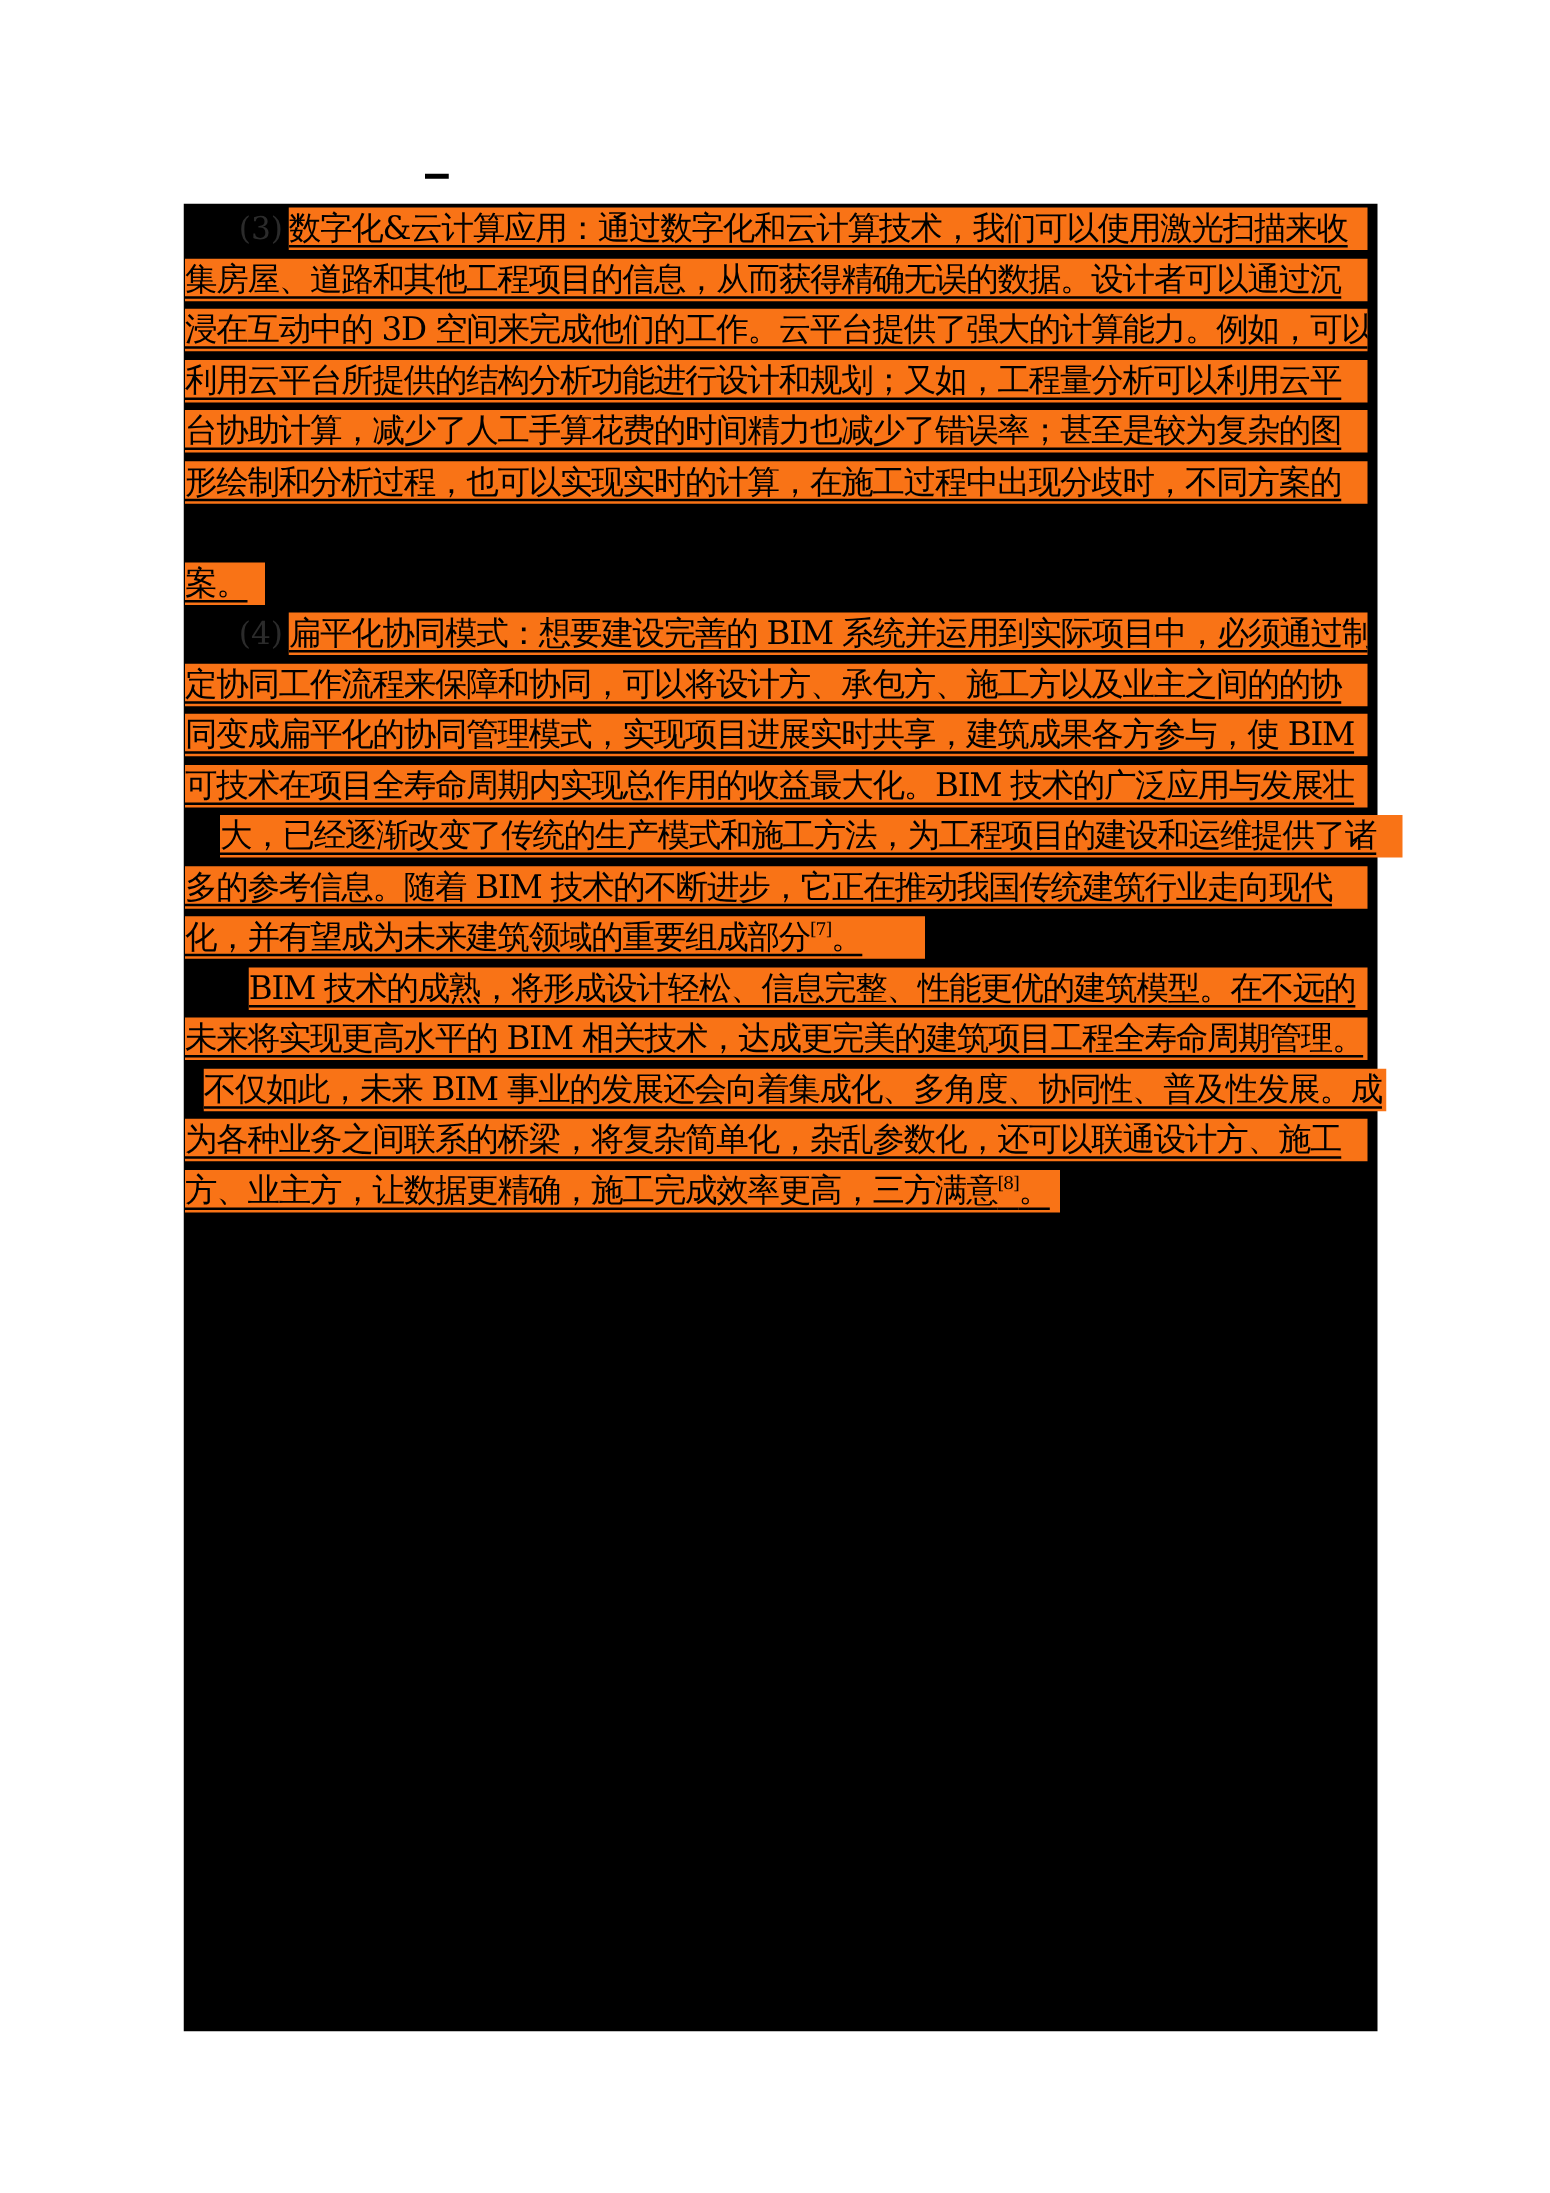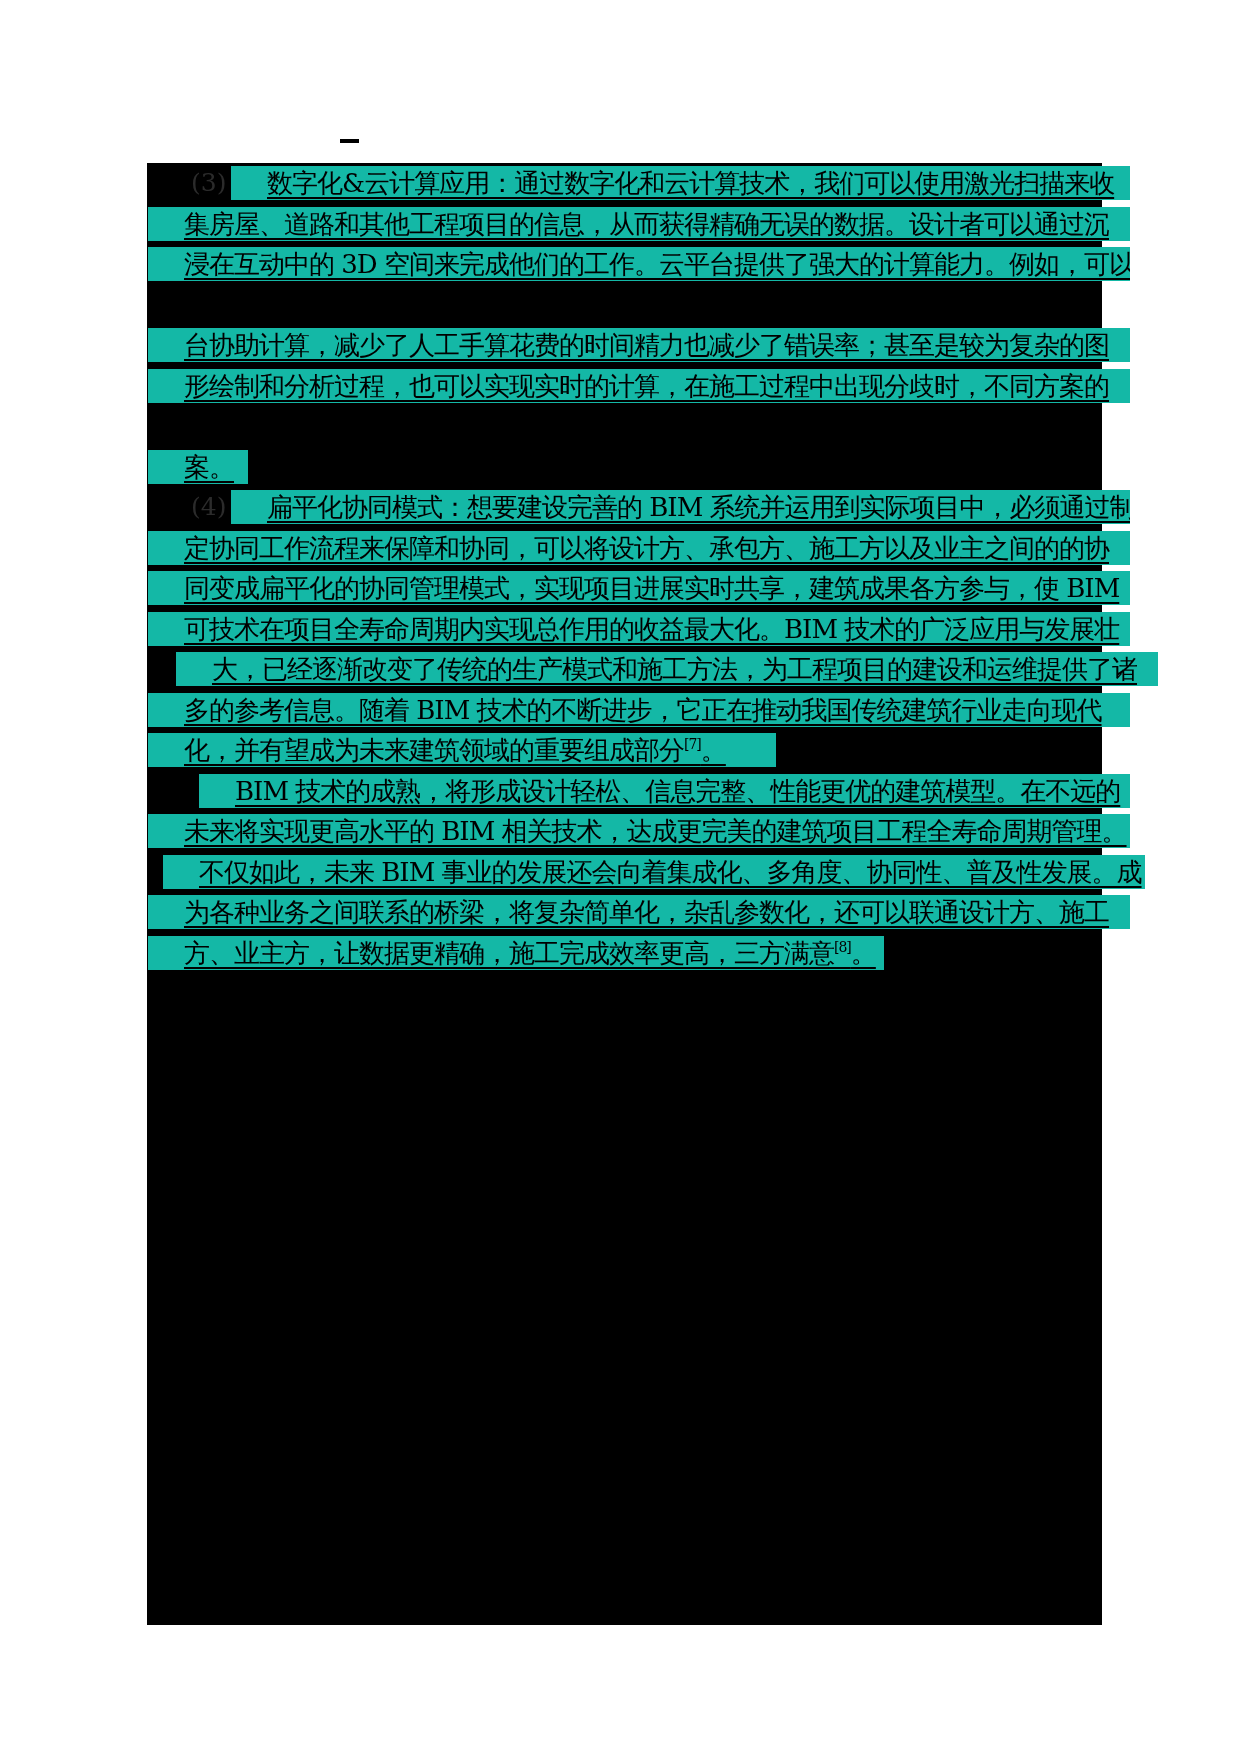--- a/index.html
+++ b/index.html
@@ -23,24 +23,23 @@
     position: absolute;
     left: 340px;
     top: 139px;
     width: 19px;
     height: 4px;
     background: #000000;
   }
   .line-strip {
     position: absolute;
     height: 34px;
-    background: #14b8a6;
+    background: #f97316;
     overflow: hidden;
     white-space: nowrap;
-    padding-left: 36px;
   }
   .line-text {
     display: inline-block;
     font-size: 26px;
     line-height: 34px;
     color: #000000;
     text-decoration: underline;
     text-decoration-thickness: 2px;
     text-underline-offset: 5px;
     letter-spacing: -1px;
@@ -75,20 +74,23 @@
     </div>
 
     <div class="line-strip" style="top:44px; left:1px; width:946px;text-decoration:underline;">
       <span class="line-text">集房屋、道路和其他工程项目的信息，从而获得精确无误的数据。设计者可以通过沉</span>
     </div>
 
     <div class="line-strip" style="top:84px; left:1px; width:946px;text-align:center;">
       <span class="line-text">浸在互动中的 3D 空间来完成他们的工作。云平台提供了强大的计算能力。例如，可以</span>
     </div>
 
+    <div class="line-strip" style="top:125px; left:1px; width:946px;">
+      <span class="line-text">利用云平台所提供的结构分析功能进行设计和规划；又如，工程量分析可以利用云平</span>
+    </div>
 
     <div class="line-strip" style="top:165px; left:1px; width:946px;">
       <span class="line-text">台协助计算，减少了人工手算花费的时间精力也减少了错误率；甚至是较为复杂的图</span>
     </div>
 
     <div class="line-strip" style="top:206px; left:1px; width:946px;">
       <span class="line-text">形绘制和分析过程，也可以实现实时的计算，在施工过程中出现分歧时，不同方案的</span>
     </div>
 
 

